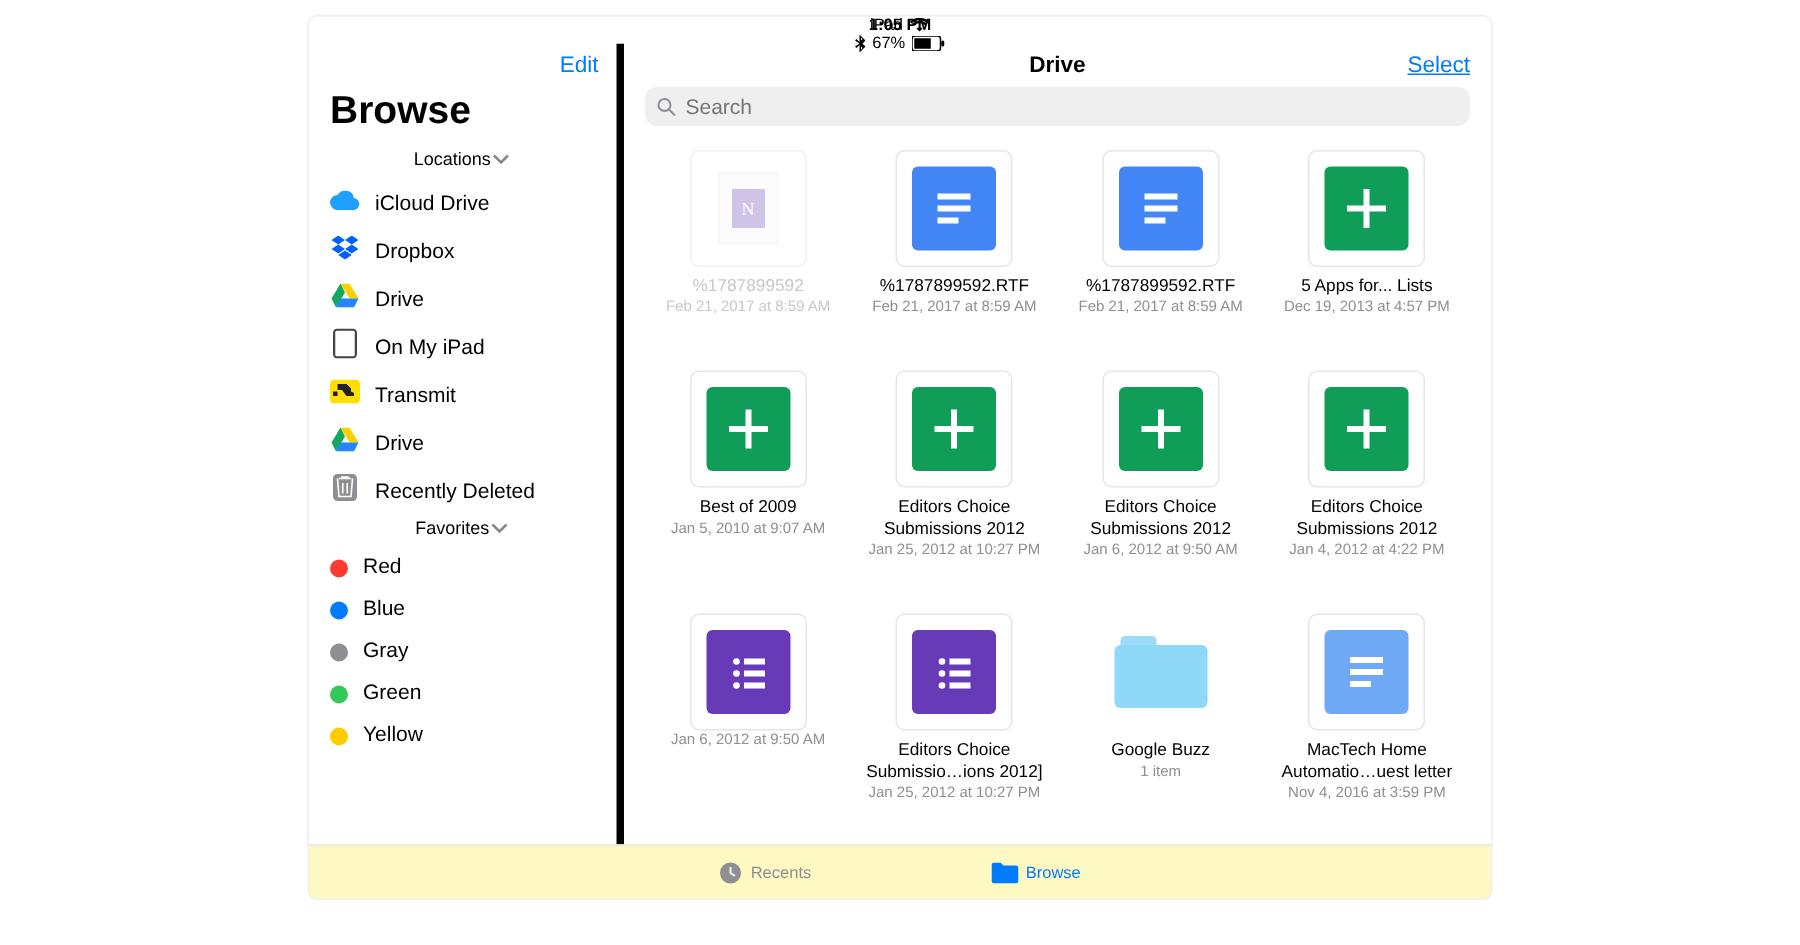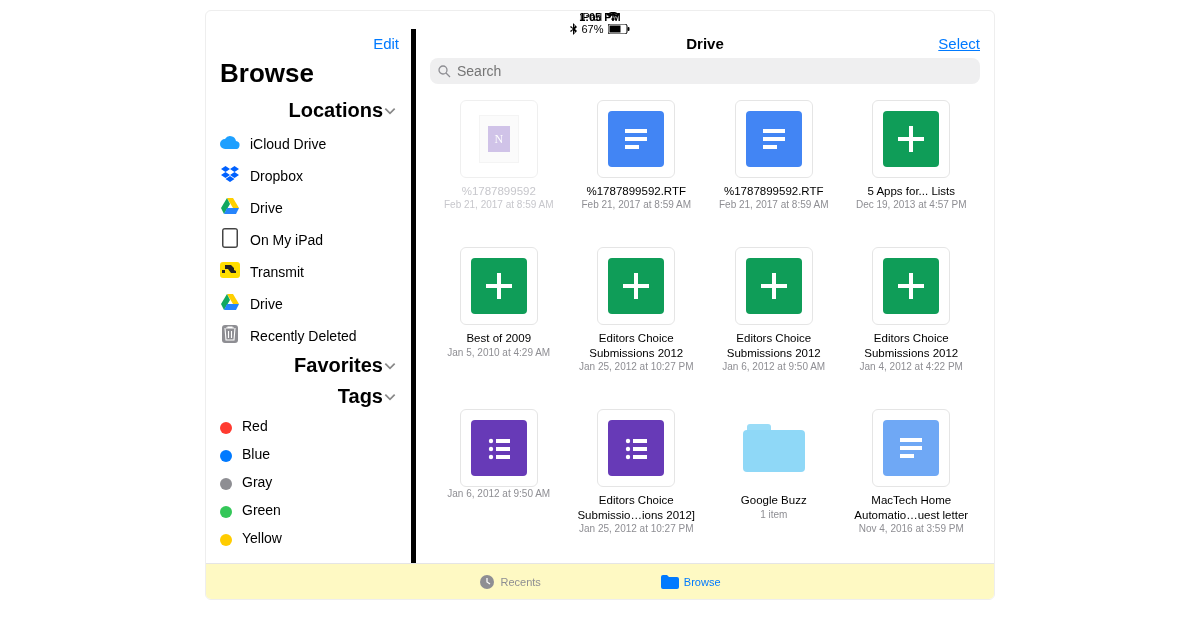--- a/index.html
+++ b/index.html
@@ -8,21 +8,21 @@
   .status-bar { height:18px; display:flex; align-items:center; justify-content:space-between; padding:0 10px; font-size:11px; color:#000;}
   .status-left, .status-right { display:flex; align-items:center; gap:4px;}
   .status-center { position:absolute; left:50%; transform:translateX(-50%); font-weight:600;}
   .status-bar svg { display:block;}
   .app { flex:1; display:flex; overflow:hidden;}
   
   .sidebar { width:210px; border-right:5px solid #000000; display:flex; flex-direction:column; overflow-y:auto;}
   .sidebar-top { display:flex; justify-content:flex-end; padding:6px 12px;}
   .edit-btn { color:#007aff; font-size:15px; background:none; border:none; cursor:pointer;}
   .browse-title { font-size:26px; font-weight:700; padding:0 14px 6px;}
-  .section-header { display:flex; justify-content:flex-end; align-items:center; padding:4px 14px; font-size:20px; font-weight:700; cursor:pointer;}
+  .section-header { display:flex; justify-content:center; align-items:center; padding:4px 14px; font-size:12px; font-weight:400; cursor:pointer;}
   .chev { width:14px; height:14px; color:#888;}
   .loc-item, .tag-item { display:flex; align-items:flex-end; gap:10px; padding:6px 14px; font-size:14px; cursor:pointer;}
   .loc-icon { width:20px; height:20px; display:flex; align-items:center; justify-content:center;}
   .tag-dot { width:12px; height:12px; border-radius:50%;}
   
   .main { flex:1; display:flex; flex-direction:column; overflow:hidden;}
   .main-header { display:flex; align-items:center; justify-content:space-between; padding:6px 14px;}
   .main-title { font-size:15px; font-weight:600; position:absolute; left:50%; transform:translateX(-50%);}
   .select-btn { color:#007aff; font-size:15px; background:none; border:none; cursor:pointer;text-decoration:underline;}
   .search-wrap { padding:0 14px 8px;}
@@ -155,26 +155,20 @@
           </div>
         </div>
 
       <div class="section-header">
         <span>Favorites</span>
         <svg class="chev" viewBox="0 0 12 12">
             <path d="M2 4l4 4 4-4" stroke="#888" stroke-width="1.5" fill="none"></path>
           </svg>
       </div>
 
-      <div class="section-header">
-        <span>Tags</span>
-        <svg class="chev" viewBox="0 0 12 12">
-            <path d="M2 4l4 4 4-4" stroke="#888" stroke-width="1.5" fill="none"></path>
-          </svg>
-      </div>
       <div id="tags">
           <div class="tag-item">
             <span class="tag-dot" style="background:#ff3b30"></span>
             <span>Red</span>
           </div>
           <div class="tag-item">
             <span class="tag-dot" style="background:#007aff"></span>
             <span>Blue</span>
           </div>
           <div class="tag-item">
@@ -258,21 +252,21 @@
           <div class="file">
             <div class="thumb">
               <div class="app-icon sheets-icon">
                 <svg width="34" height="34" viewBox="0 0 34 34">
                   <line x1="17" y1="4" x2="17" y2="30" stroke="#fff" stroke-width="4"></line>
                   <line x1="4" y1="17" x2="30" y2="17" stroke="#fff" stroke-width="4"></line>
                 </svg>
               </div>
             </div>
             <div class="fname">Best of 2009</div>
-            <div class="fmeta">Jan 5, 2010 at 4:29 AM</div>
+            <div class="fmeta">Jan 5, 2010 at 9:07 AM</div>
           </div>
           <div class="file">
             <div class="thumb">
               <div class="app-icon sheets-icon">
                 <svg width="34" height="34" viewBox="0 0 34 34">
                   <line x1="17" y1="4" x2="17" y2="30" stroke="#fff" stroke-width="4"></line>
                   <line x1="4" y1="17" x2="30" y2="17" stroke="#fff" stroke-width="4"></line>
                 </svg>
               </div>
             </div>

